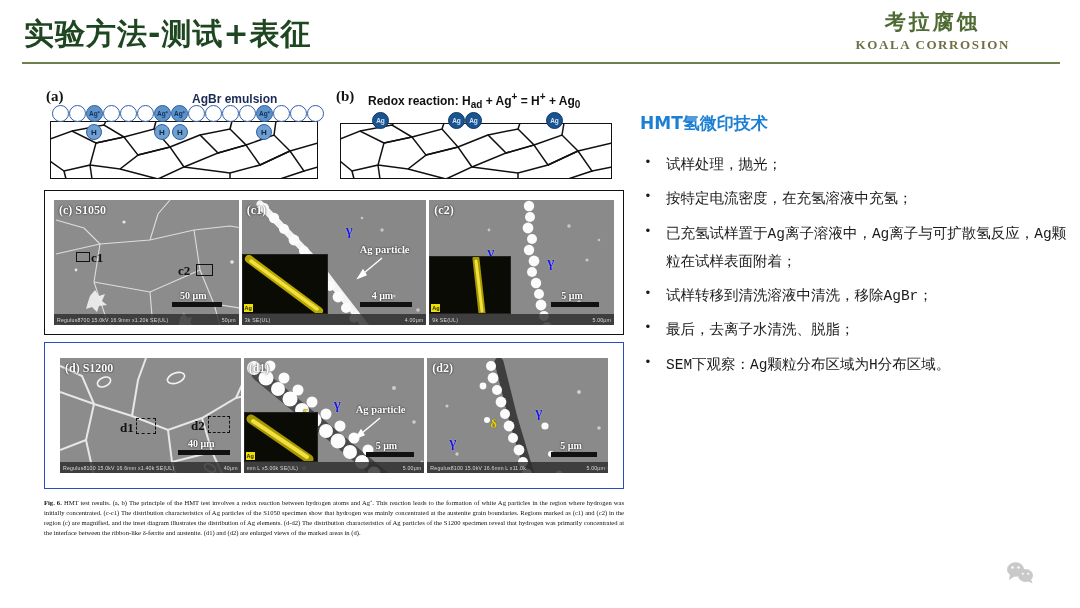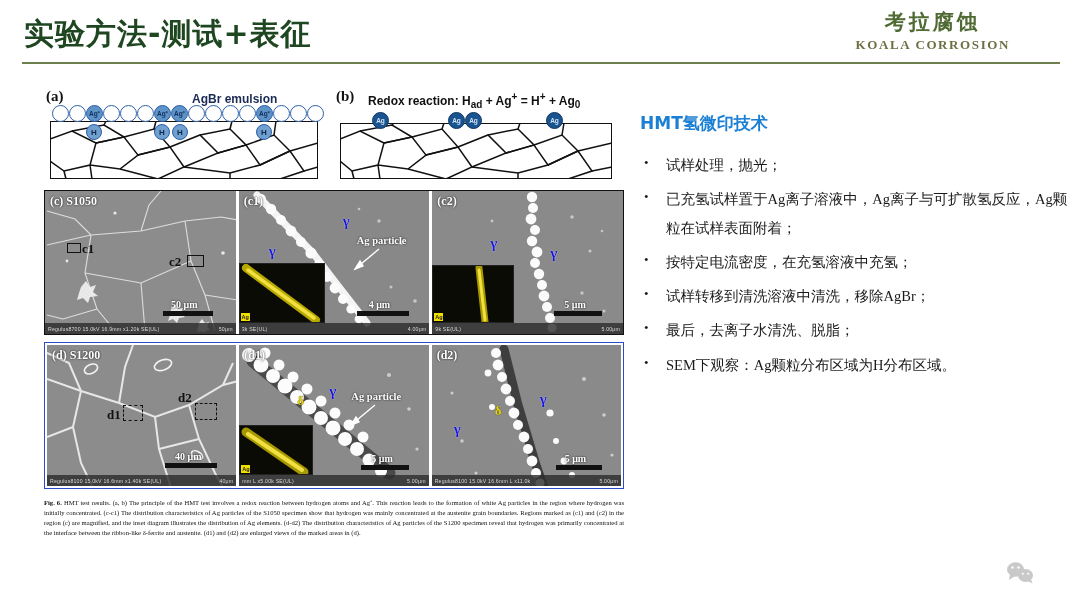--- a/index.html
+++ b/index.html
@@ -83,22 +83,22 @@
   .ag0-circ {
     position: absolute; width: 17px; height: 17px; border-radius: 50%;
     background: #1a5490; border: 1px solid #103763;
     color: #cfe2f5; font-size: 6.5px; font-weight: bold;
     display: flex; align-items: center; justify-content: center;
   }
   .grain-svg { position: absolute; left: 0; top: 0; }
 
   
   .sem-row { position: absolute; left: 10px; width: 580px; display: flex; gap: 3px; }
-  .sem-row.r1 { top: 104px; height: 145px; border: 1.6px solid #111; padding: 0; }
-  .sem-row.r2 { top: 256px; height: 147px; border: 1.8px solid #2b4cc6; padding: 2px; }
+  .sem-row.r1 { top: 104px; height: 145px; border: 1.6px solid #111; padding: 9px; }
+  .sem-row.r2 { top: 256px; height: 147px; border: 1.8px solid #2b4cc6; padding: 15px; }
   .sem-cell {
     position: relative; flex: 1; overflow: hidden;
     background: #8a8a8a;
   }
   .grain-lines { position: absolute; left: 0; top: 0; }
   .sem-label {
     position: absolute; left: 5px; top: 3px;
     font-family: "Liberation Serif", serif; font-weight: bold;
     font-size: 12px; color: #ffffff; text-shadow: 0 0 2px #000;
     white-space: nowrap;
@@ -167,21 +167,21 @@
   }
   .sec-title {
     font-size: 17px; font-weight: bold; color: #1b7fd4;
     font-family: "DejaVu Sans", "Liberation Sans", sans-serif;
     margin-bottom: 16px;
   }
   .bullet-list { list-style: none; }
   .bullet-item {
     position: relative; padding-left: 26px;
     font-size: 14.5px; color: #1a1a1a; line-height: 1.95;
-    font-family: Liberation Serif, serif;
+    font-family: Liberation Mono, monospace;
     margin-bottom: 6px;
   }
   .bullet-item::before {
     content: "•"; position: absolute; left: 4px; top: -1px;
     font-size: 13px; color: #1a1a1a;
   }
 
   
   .watermark {
     position: absolute; right: 46px; bottom: 24px;
@@ -467,21 +467,21 @@
         <g fill="none" stroke="#f2f2f2" stroke-width="1.6">
           <ellipse cx="44" cy="24" rx="7" ry="4.5" transform="rotate(-25 44 24)"></ellipse>
           <ellipse cx="116" cy="20" rx="9" ry="5" transform="rotate(-20 116 20)"></ellipse>
           <ellipse cx="150" cy="110" rx="6" ry="3.5" transform="rotate(30 150 110)"></ellipse>
         </g>
       </svg>
       <div class="sem-label">(d) S1200</div>
       <div class="roi-box" style="left:76px;top:60px;width:20px;height:16px;border-style:dashed;"></div>
       <div class="roi-tag" style="left:60px;top:62px;">d1</div>
       <div class="roi-box" style="left:148px;top:58px;width:22px;height:17px;border-style:dashed;"></div>
-      <div class="roi-tag" style="left:131px;top:45px;text-align:right;">d2</div>
+      <div class="roi-tag" style="left:131px;top:60px;text-align:right;">d2</div>
       <div class="scalebar" style="left:118px;bottom:18px;width:52px;"></div>
       <div class="scaletxt" style="left:128px;bottom:24px;">40 μm</div>
       <div class="sem-footer">
         <span>Regulus8100 15.0kV 16.6mm x1.40k SE(UL)</span>
         <span>40μm</span>
       </div>
     </div>
 
     <div class="sem-cell">
       <svg class="grain-lines" width="200" height="143" viewBox="0 0 200 143" preserveAspectRatio="none">
@@ -598,22 +598,22 @@
     </div>
   </div>
 
   <div class="caption"><b>Fig. 6.</b><span> HMT test results. (a, b) The principle of the HMT test involves a redox reaction between hydrogen atoms and Ag⁺. This reaction leads to the formation of white Ag particles in the region where hydrogen was initially concentrated. (c-c1) The distribution characteristics of Ag particles of the S1050 specimen show that hydrogen was mainly concentrated at the austenite grain boundaries. Regions marked as (c1) and (c2) in the region (c) are magnified, and the inset diagram illustrates the distribution of Ag elements. (d-d2) The distribution characteristics of Ag particles of the S1200 specimen reveal that hydrogen was primarily concentrated at the interface between the ribbon-like δ-ferrite and austenite. (d1) and (d2) are enlarged views of the marked areas in (d).</span></div>
 </div>
 
 <div class="right-col">
   <div class="sec-title">HMT氢微印技术</div>
   <ul class="bullet-list">
     <li class="bullet-item">试样处理，抛光；</li>
+    <li class="bullet-item">按特定电流密度，在充氢溶液中充氢；</li>
     <li class="bullet-item">已充氢试样置于Ag离子溶液中，Ag离子与可扩散氢反应，Ag颗粒在试样表面附着；</li>
-    <li class="bullet-item">按特定电流密度，在充氢溶液中充氢；</li>
     <li class="bullet-item">试样转移到清洗溶液中清洗，移除AgBr；</li>
     <li class="bullet-item">最后，去离子水清洗、脱脂；</li>
     <li class="bullet-item">SEM下观察：Ag颗粒分布区域为H分布区域。</li>
   </ul>
 </div>
 
 <div class="watermark">
   <svg width="28" height="23" viewBox="0 0 28 23">
     <g fill="#c9c9c9">
       <ellipse cx="9.5" cy="8.5" rx="8.5" ry="7.2"></ellipse>

